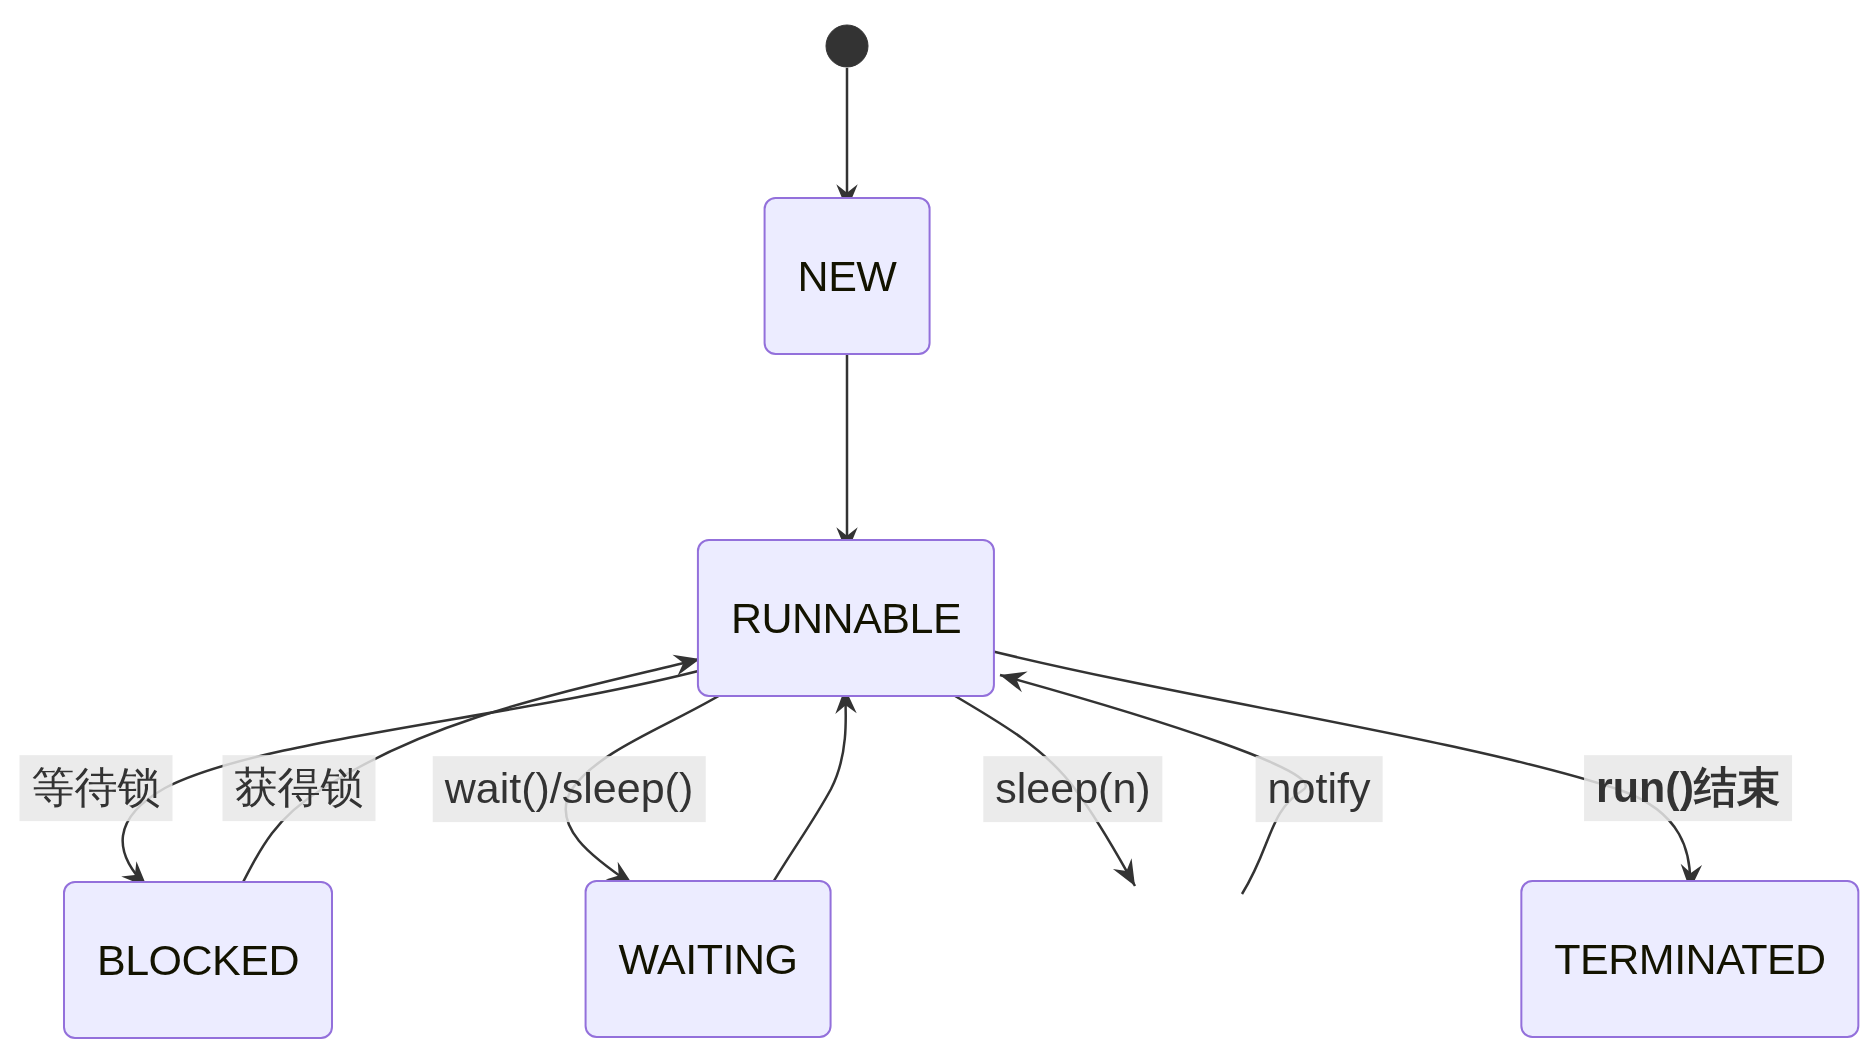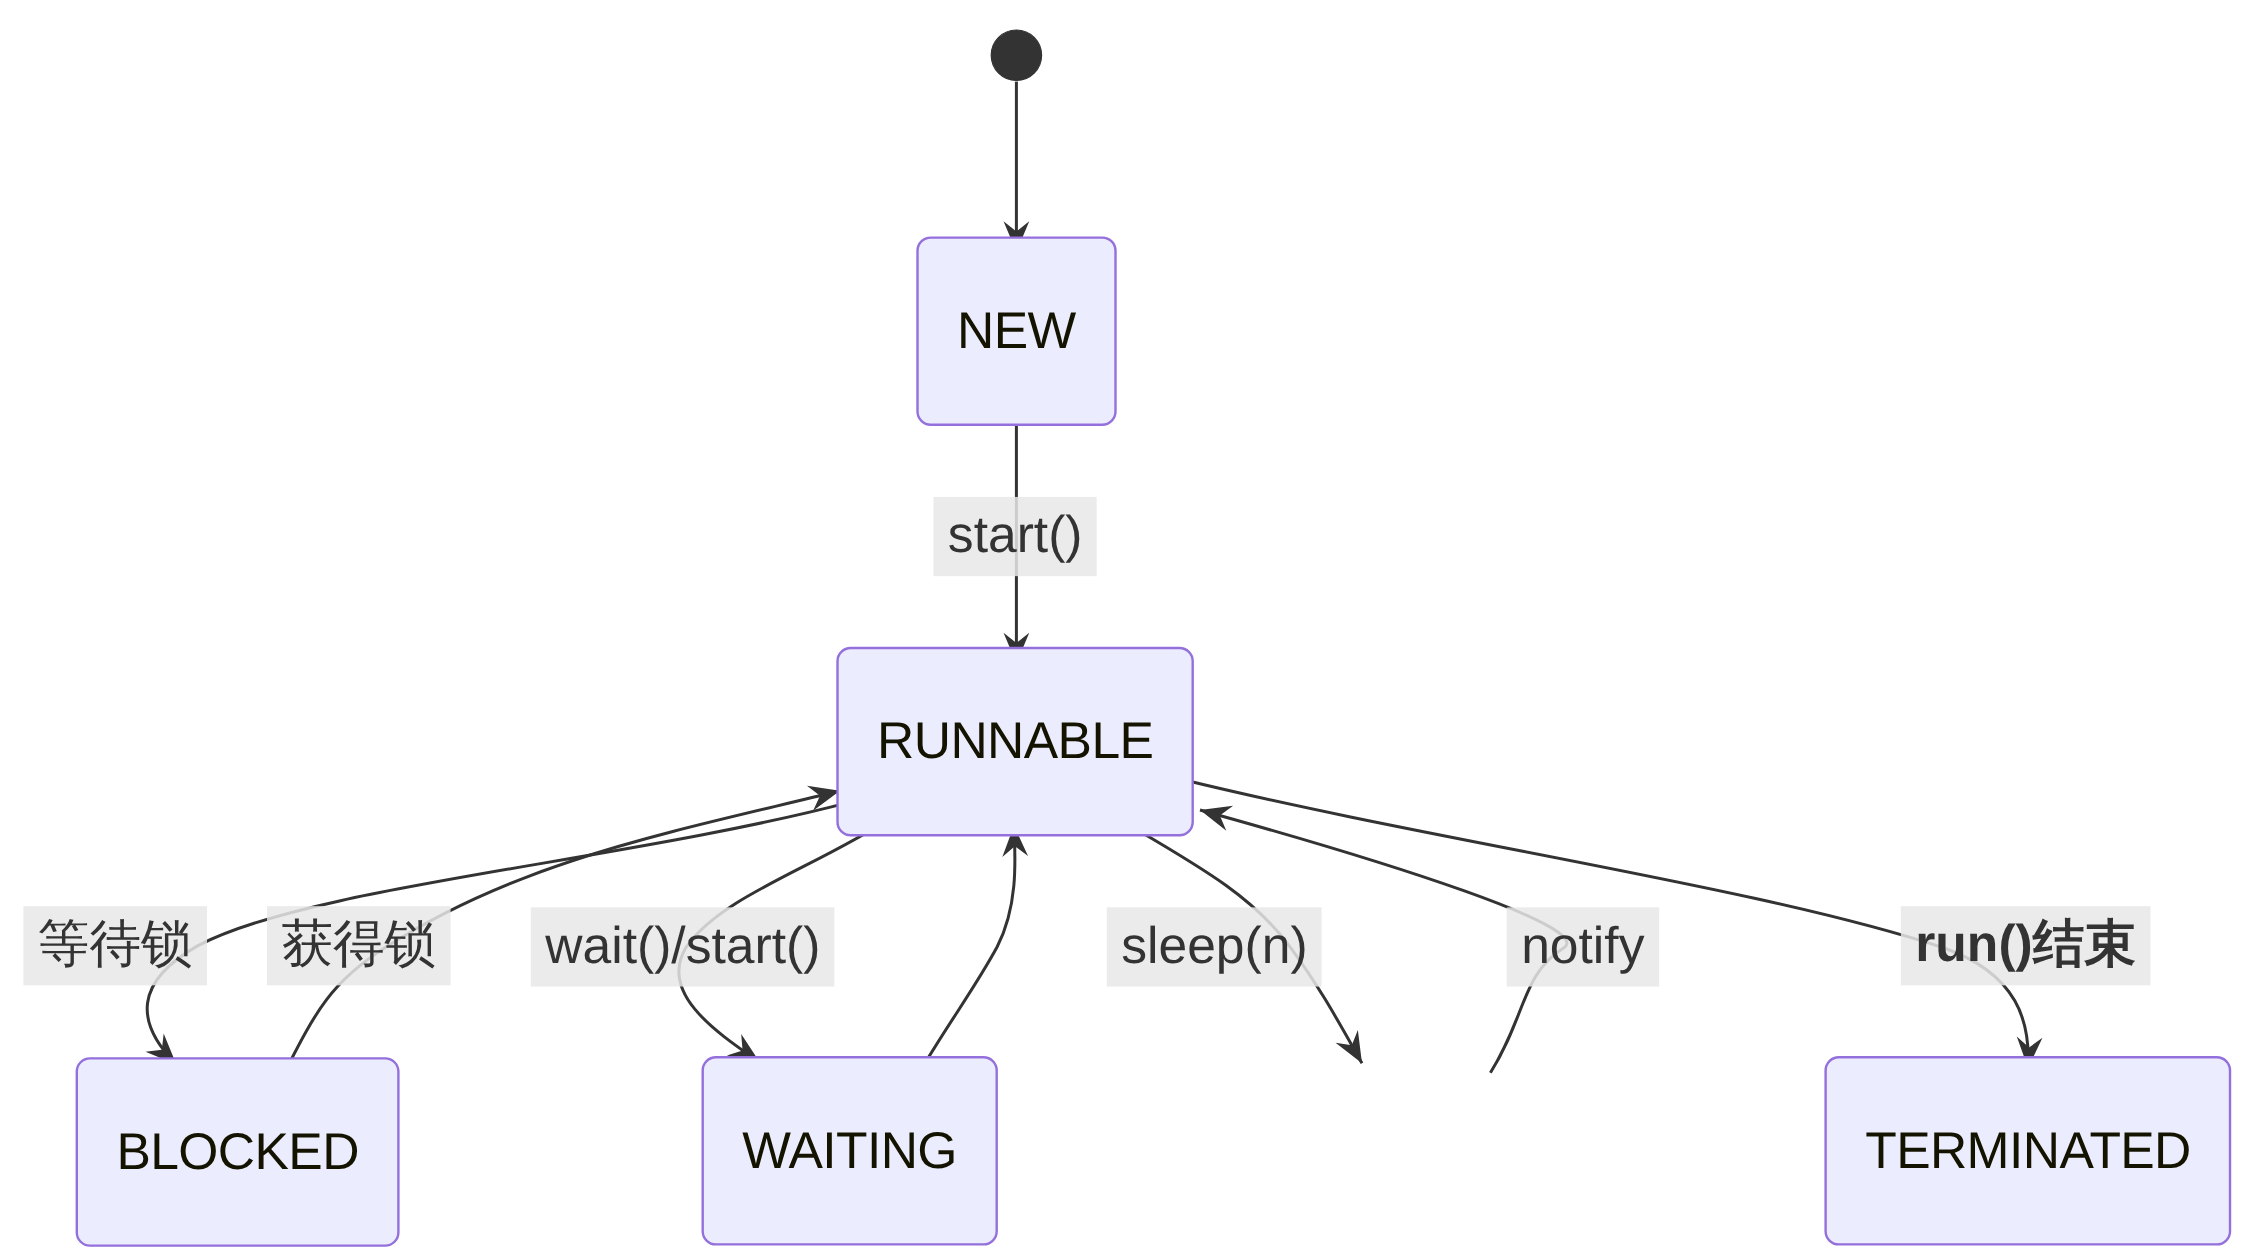--- a/index.html
+++ b/index.html
@@ -101,28 +101,27 @@
 
   <div class="state-node" style="left:846px; top:618px;">RUNNABLE</div>
 
   <div class="state-node" style="left:708px; top:959px;">WAITING</div>
 
   <div class="state-node" style="left:198px; top:960px;">BLOCKED</div>
 
 
   <div class="state-node" style="left:1690px; top:959px;">TERMINATED</div>
 
-  <div class="edge-label" style="left:846px; top:447px;">start()</div>
 
   <div class="edge-label" style="left:96px; top:788px;">等待锁</div>
 
   <div class="edge-label" style="left:299px; top:788px;text-align:right;">获得锁</div>
 
-  <div class="edge-label" style="left:569px; top:789px;">wait()/start()</div>
+  <div class="edge-label" style="left:569px; top:789px;">wait()/sleep()</div>
 
 
-  <div class="edge-label" style="left:1012px; top:789px;">sleep(n)</div>
+  <div class="edge-label" style="left:1073px; top:789px;">sleep(n)</div>
 
   <div class="edge-label" style="left:1319px; top:789px;">notify</div>
 
   <div class="edge-label" style="left:1688px; top:788px;font-weight:bold;">run()结束</div>
 
 </div>
 
 </body></html>

